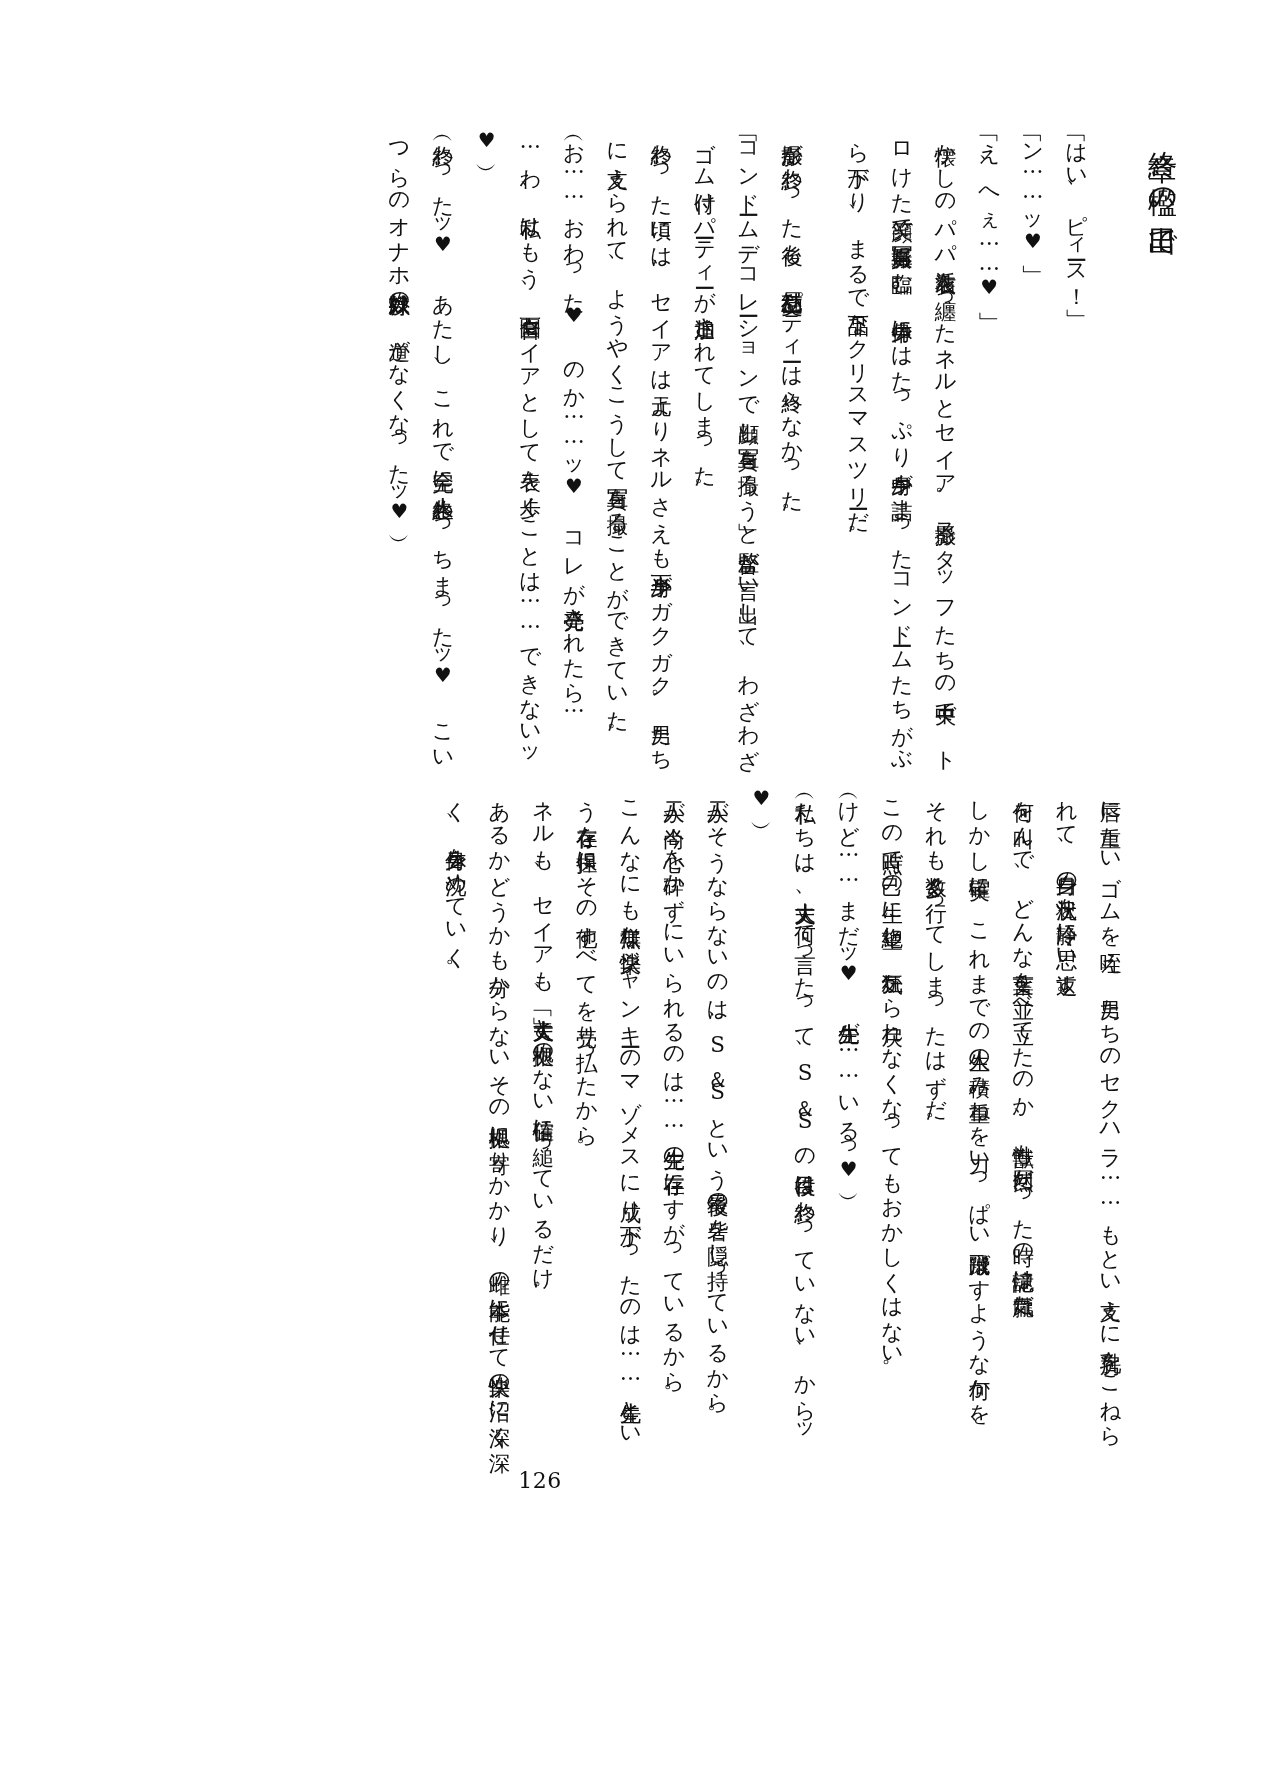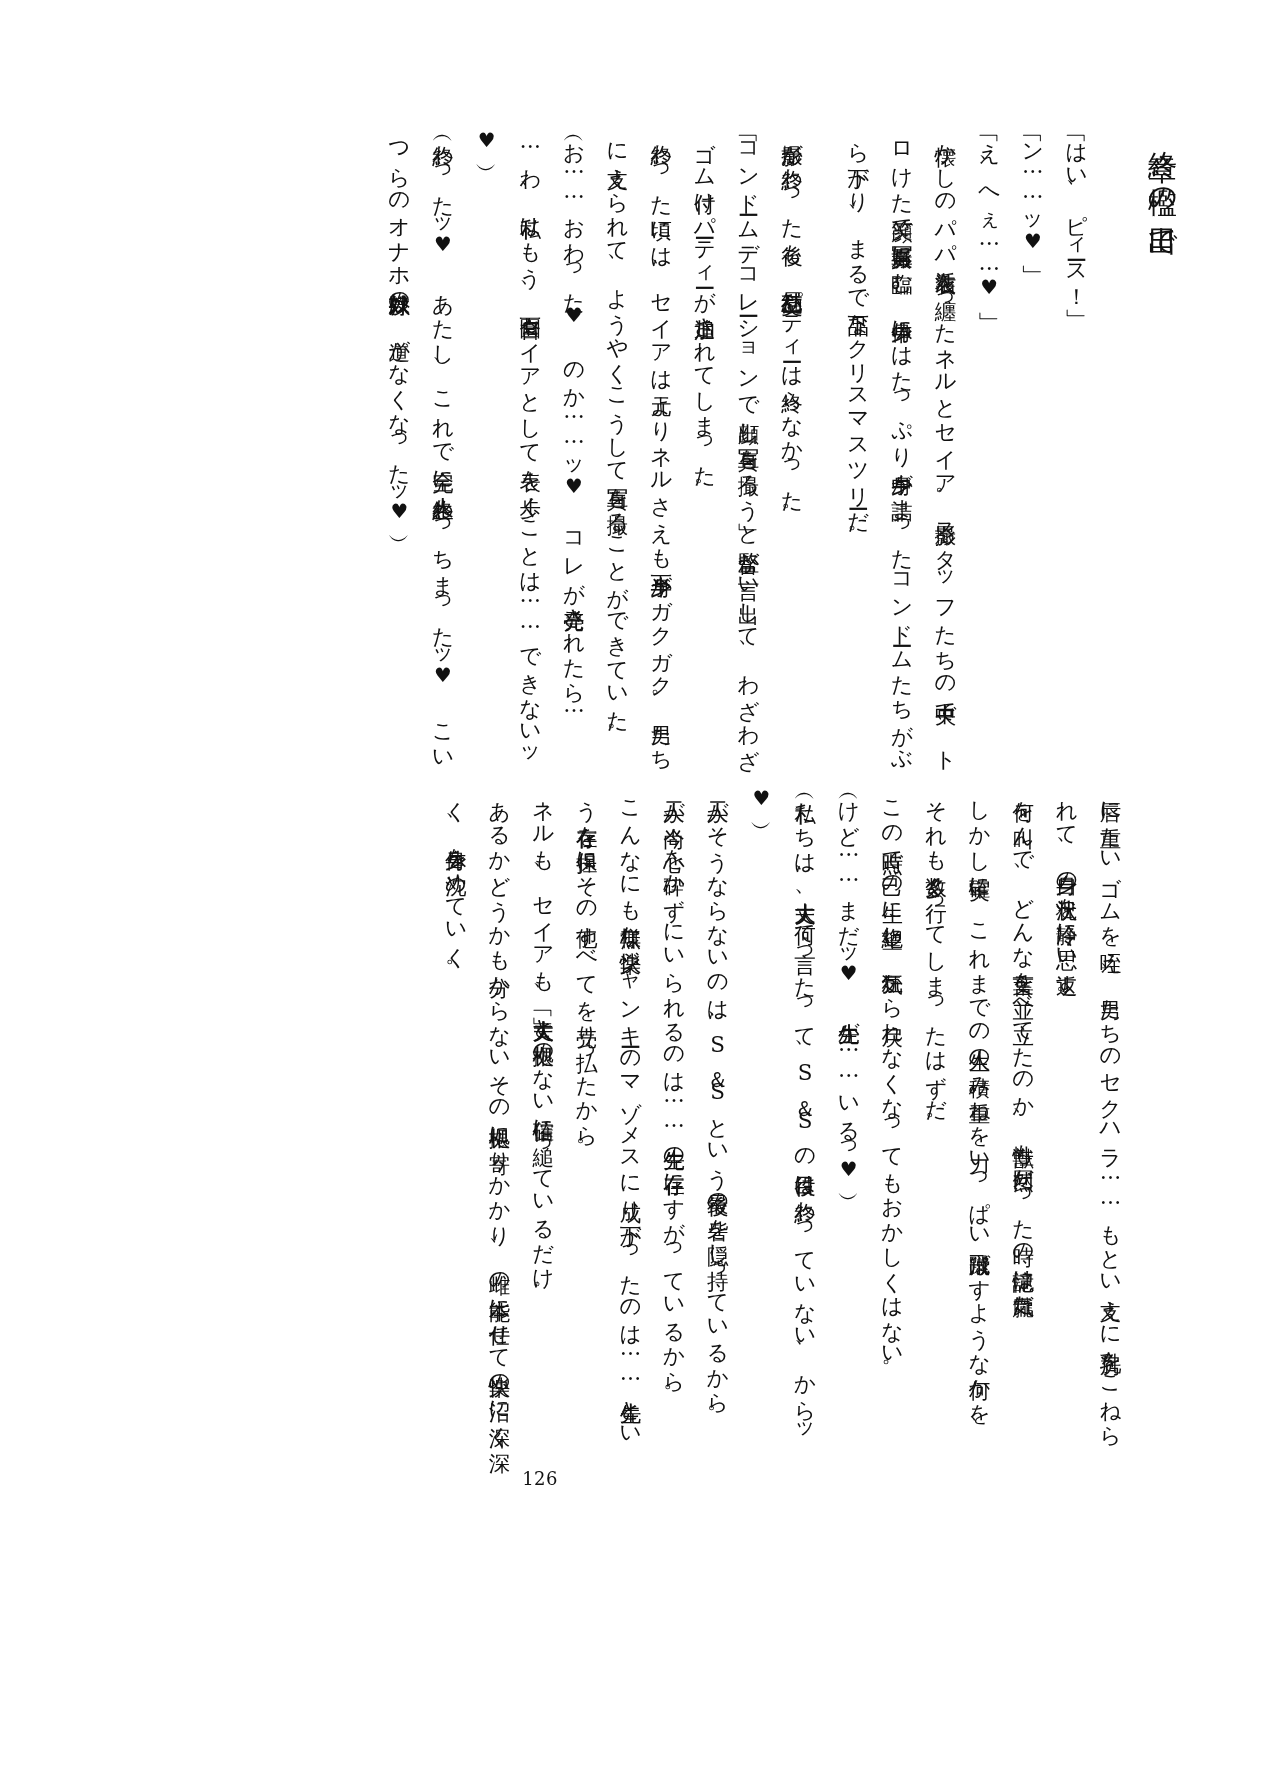--- a/index.html
+++ b/index.html
@@ -82,21 +82,21 @@
     transform: translateY(0.04em);
   }
 
   
   #folio {
     position: absolute;
     left: 0;
     right: 0;
     top: 1468px;
     text-align: center;
-    font-size: 18px;
+    font-size: 22px;
     letter-spacing: 0.02em;
     font-family: "DejaVu Serif", "Liberation Serif", serif;
     color: #111111;
   }
   #folio .num { display: inline-block; margin-left: -200px; }
 </style>
 </head>
 <body>
 
 <div id="page">

